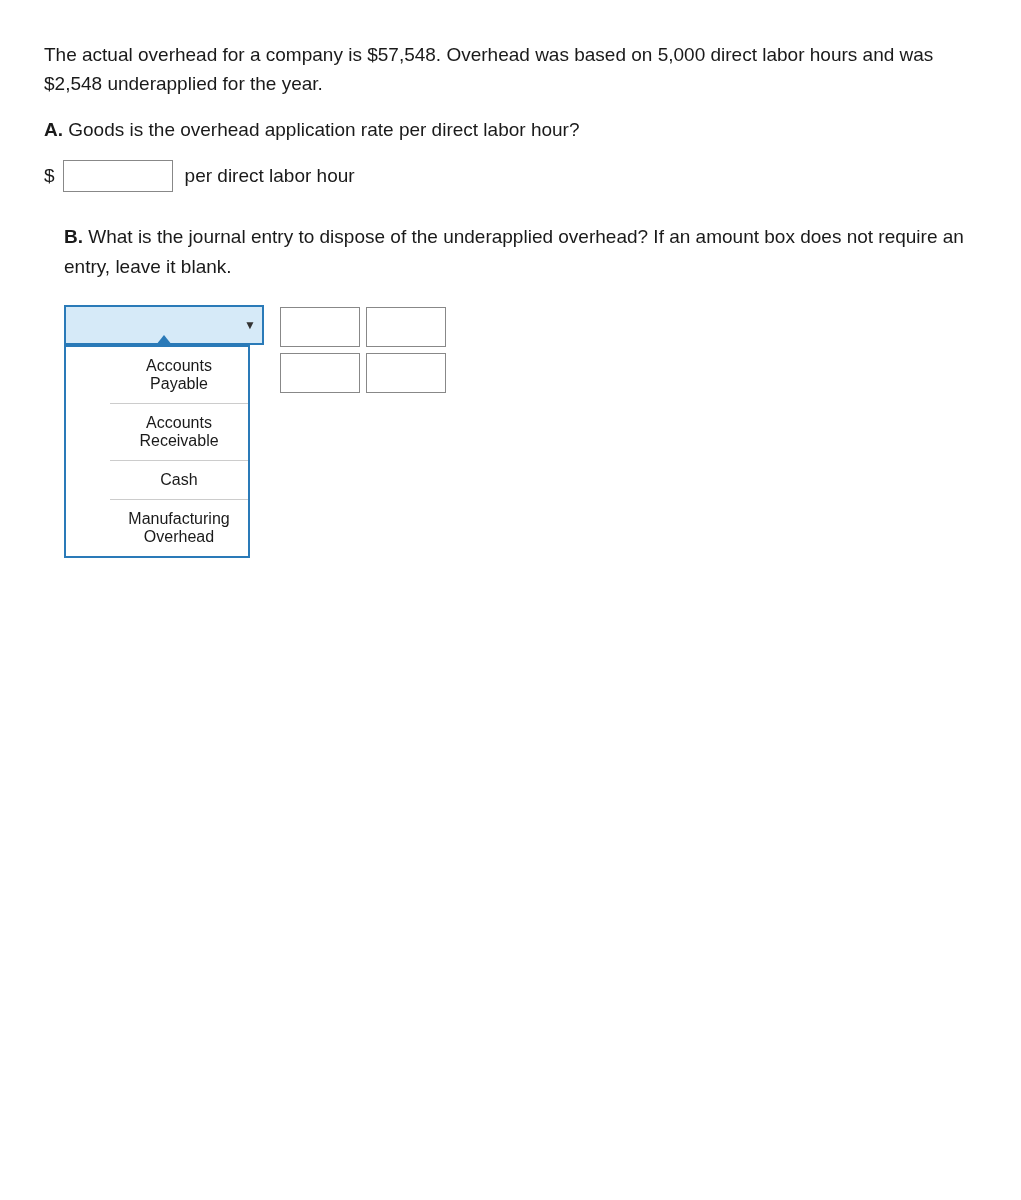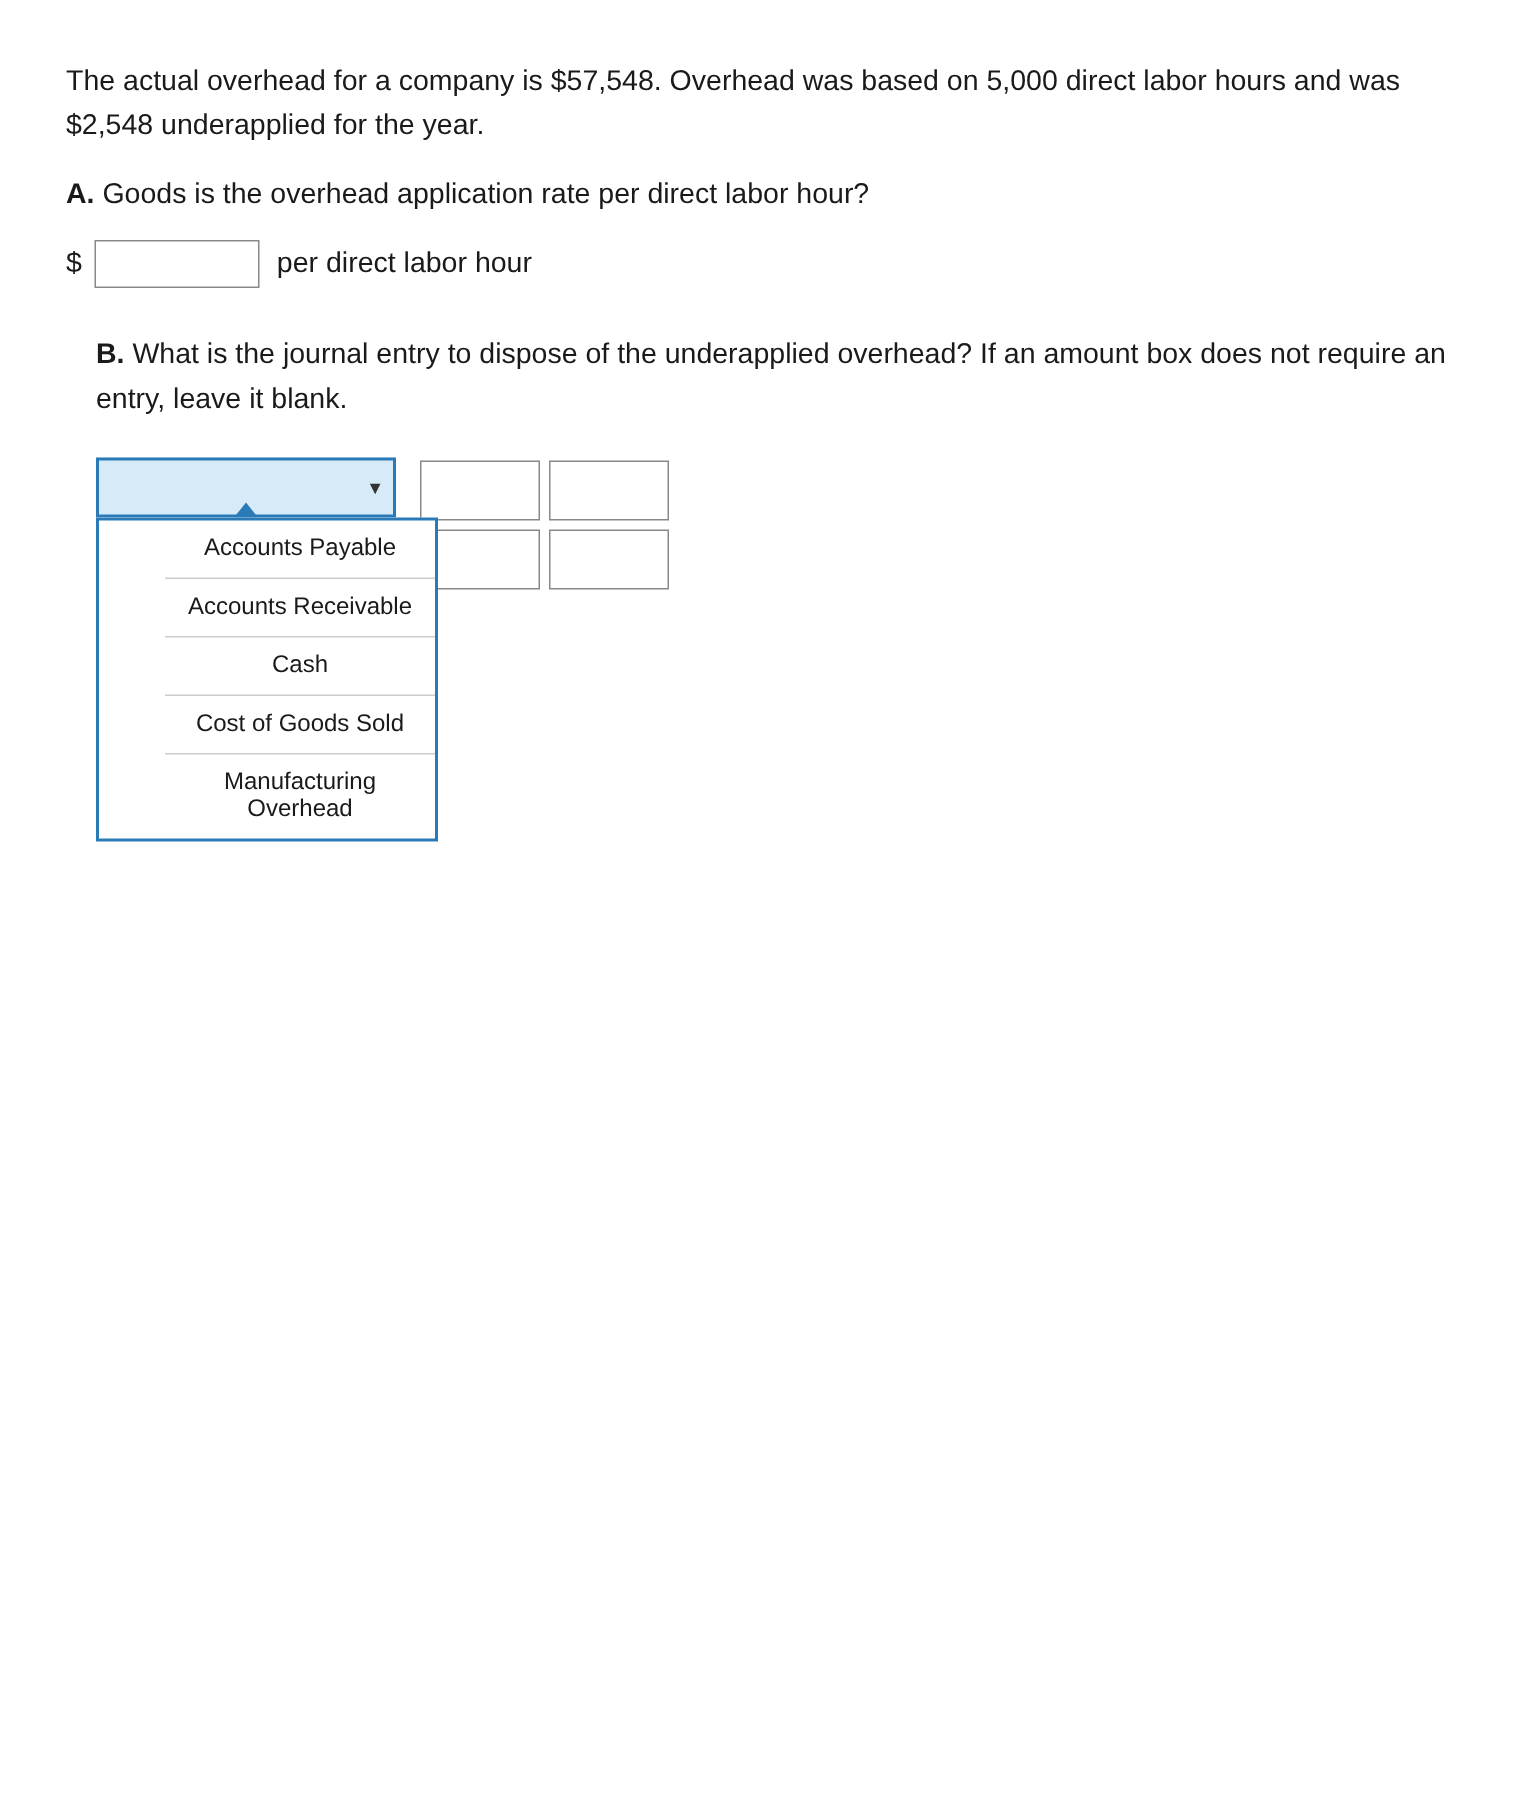--- a/index.html
+++ b/index.html
@@ -111,21 +111,21 @@
       transform: translateY(-50%);
       pointer-events: none;
       font-size: 12px;
       color: #333;
     }
 
     .dropdown-open-list {
       position: absolute;
       top: 40px;
       left: 0;
-      width: 228px;
+      width: 186px;
       border: 2px solid #2a7ab8;
       background: #ffffff;
       z-index: 10;
       padding-left: 44px;
     }
 
     .dropdown-open-list .list-item {
       padding: 10px 12px;
       font-size: 16px;
       border-bottom: 1px solid #ccc;
@@ -207,21 +207,20 @@
       </div>
 
       <div style="position:relative; height:0;">
         <div class="up-arrow-indicator"></div>
       </div>
 
       <div class="dropdown-open-list">
         <div class="list-item">Accounts Payable</div>
         <div class="list-item">Accounts Receivable</div>
         <div class="list-item">Cash</div>
-        <div class="list-item">Cost of Goods Sold</div>
         <div class="list-item">Manufacturing Overhead</div>
       </div>
     </div>
 
     <div class="debit-credit-grid">
       <input class="dc-box" type="text" style="">
       <input class="dc-box" type="text" style="">
       <input class="dc-box" type="text" style="">
       <input class="dc-box" type="text" style="">
     </div>

